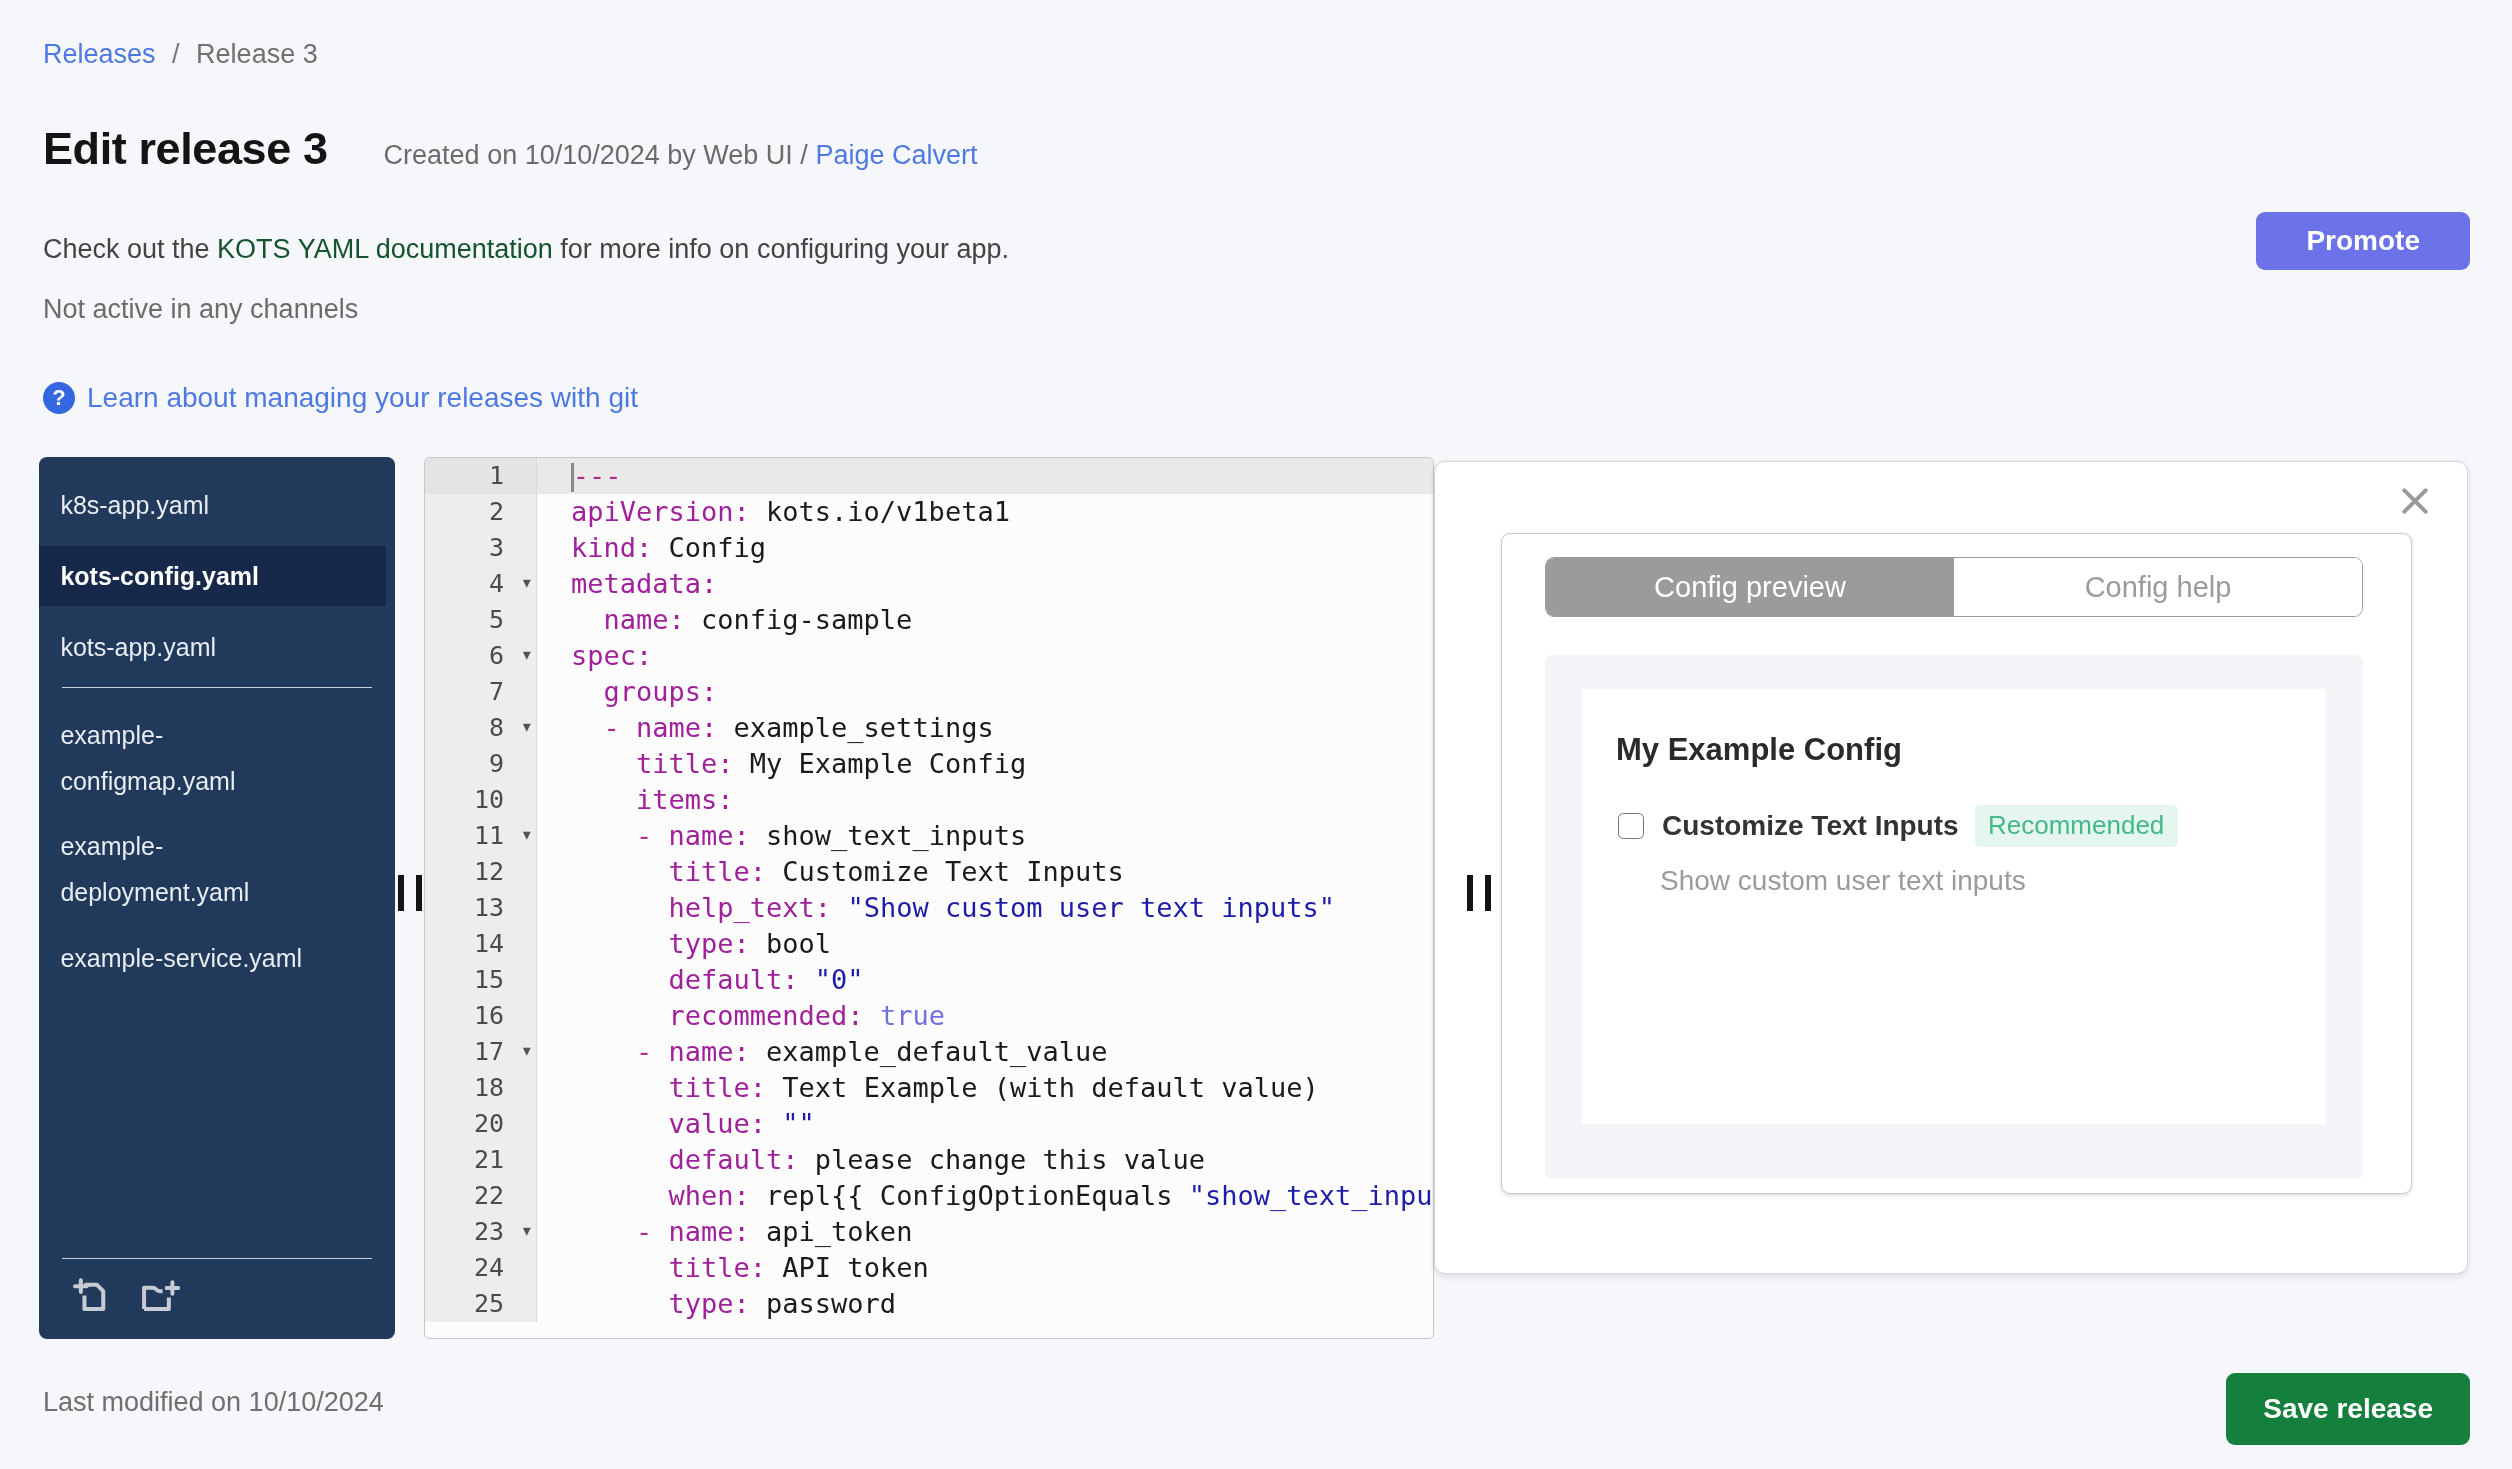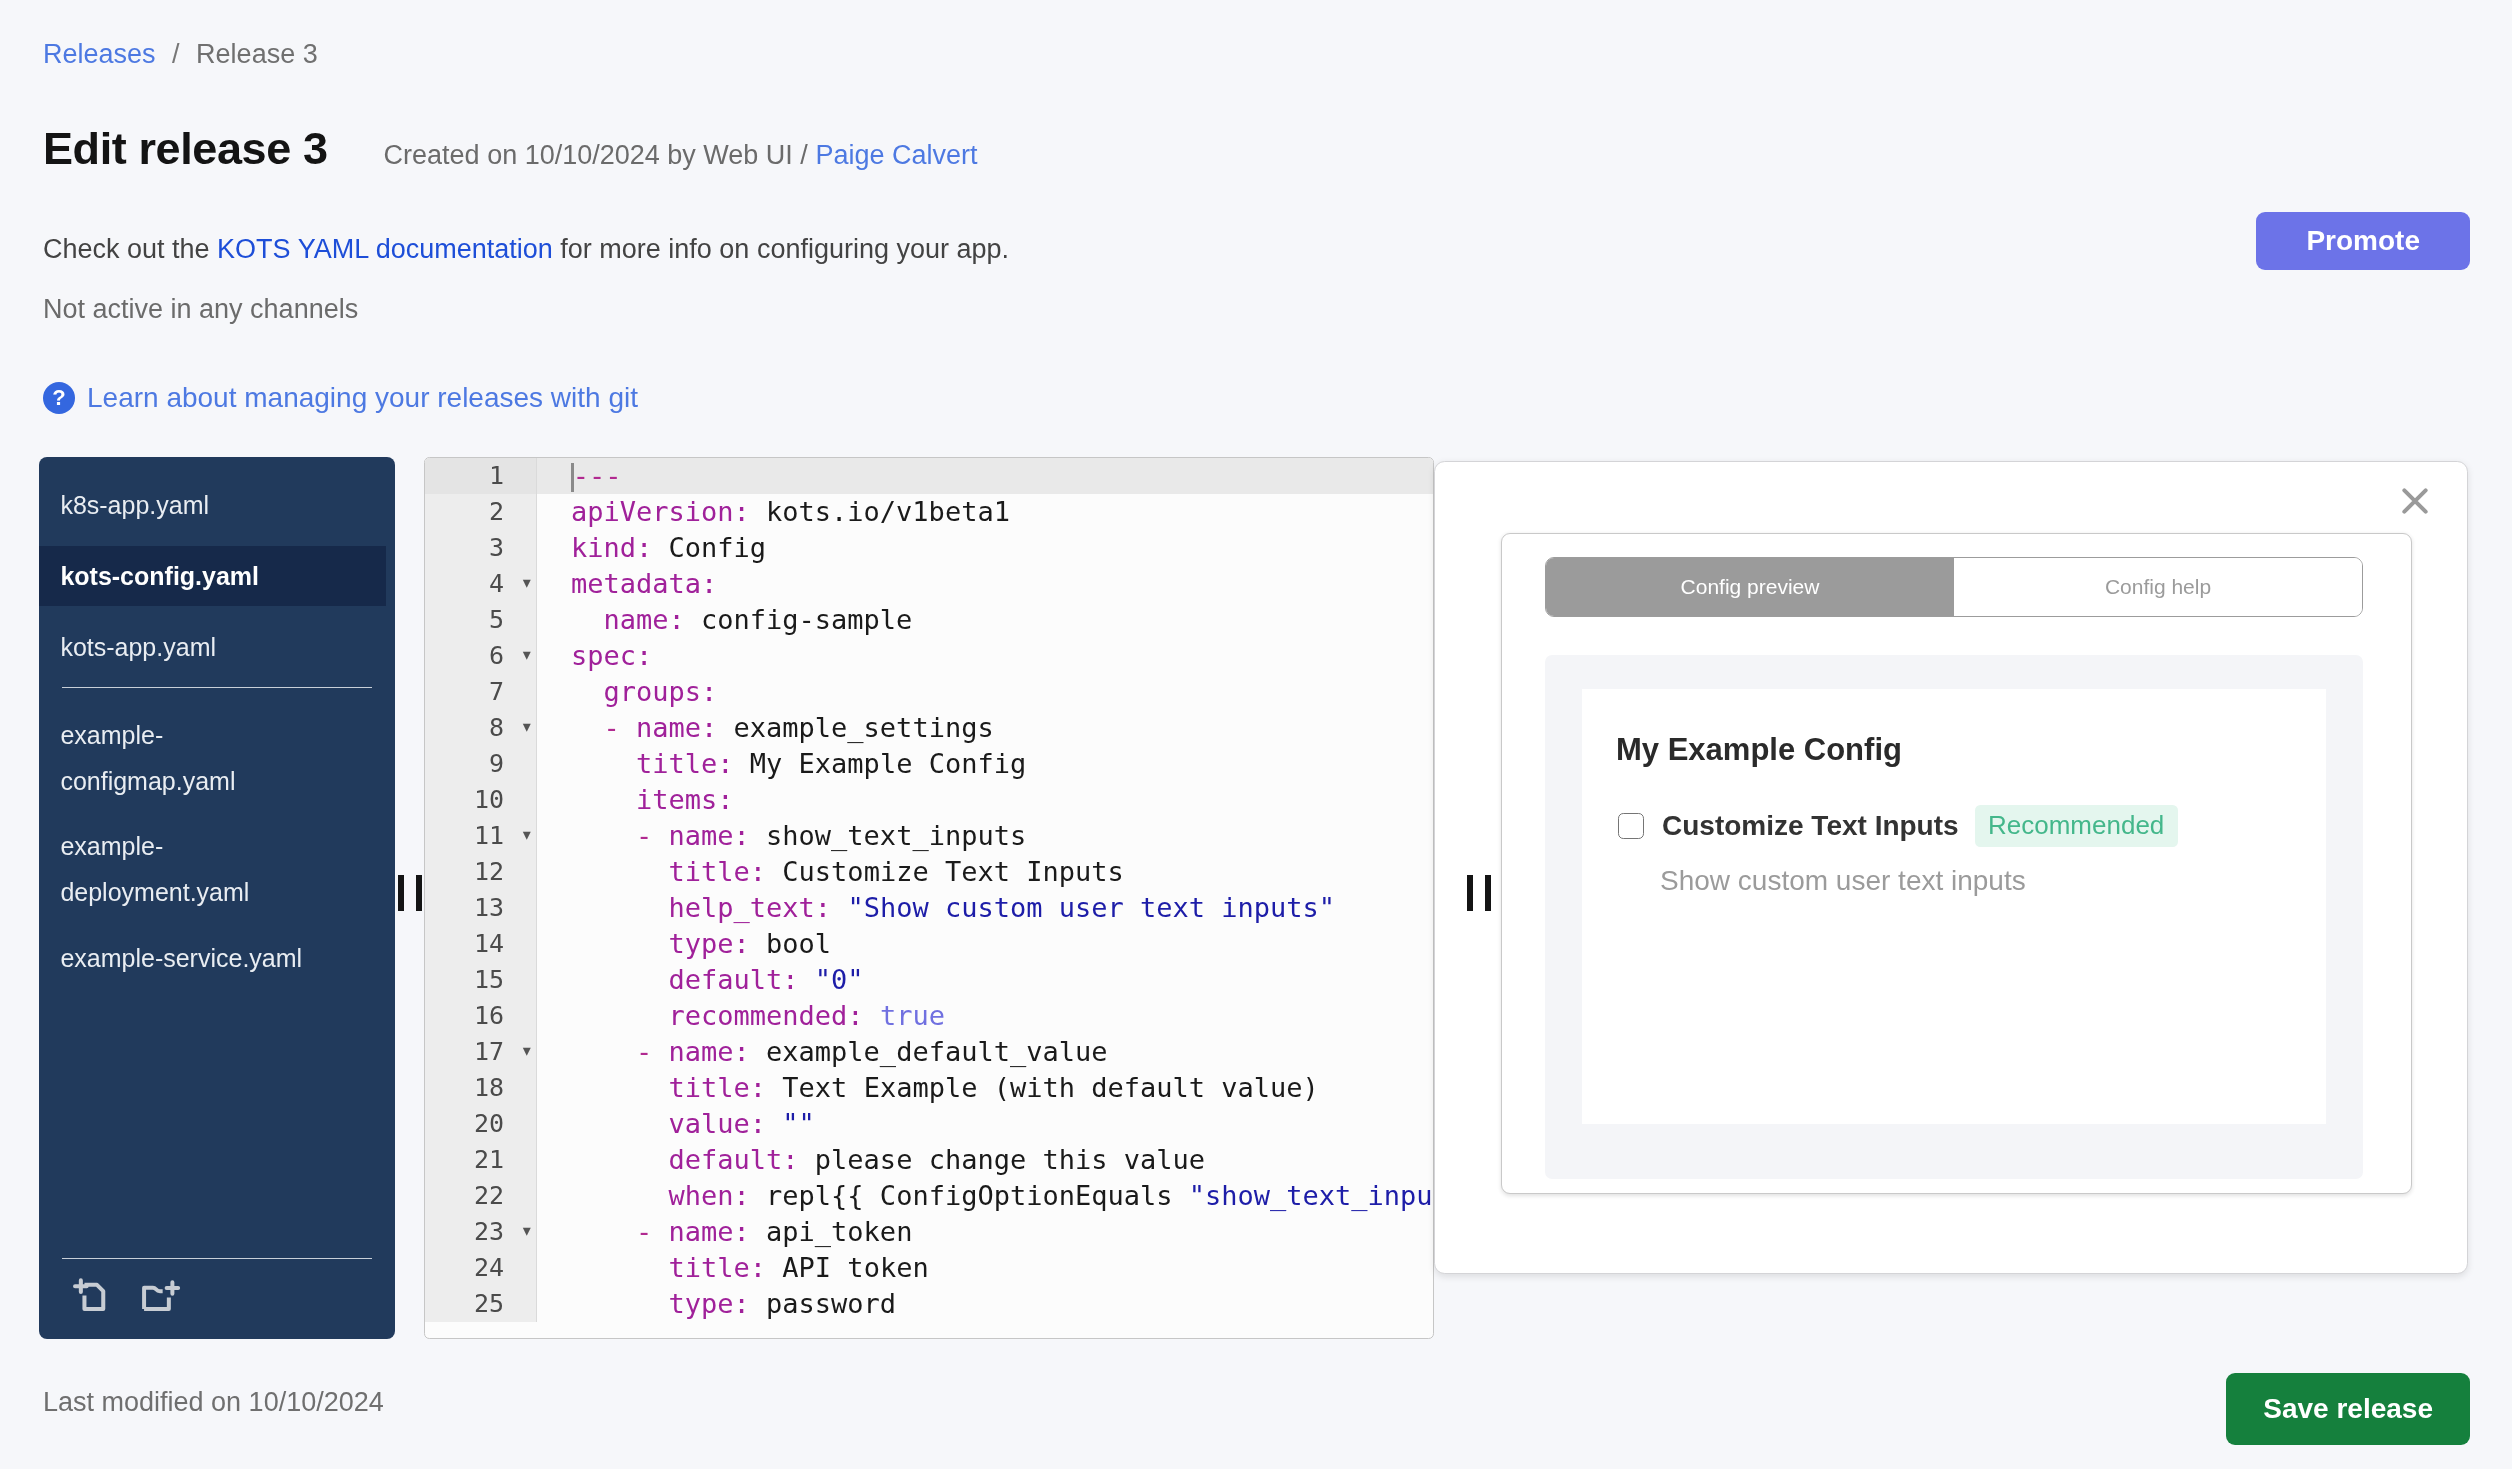--- a/index.html
+++ b/index.html
@@ -11,21 +11,21 @@
   .breadcrumb .bc-link{color:#4d79e2;cursor:pointer;}
   .breadcrumb .bc-sep{color:#777;margin:0 9px;}
   .breadcrumb .bc-current{color:#707070;}
 
   .title-row{position:absolute;left:43px;top:123px;display:flex;align-items:baseline;gap:22px;}
   .page-title{font-size:45px;font-weight:bold;color:#141414;margin:0;letter-spacing:-0.4px;}
   .created{font-size:27px;color:#6b6b6b;margin-left:34px;}
   .created .author{color:#4d79e2;cursor:pointer;}
 
   .doc-line{position:absolute;left:43px;top:234px;font-size:27px;color:#434343;}
-  .doc-line .doc-link{color:#1d4ed8;cursor:pointer;}
+  .doc-line .doc-link{color:#14532d;cursor:pointer;}
   .channel-status{position:absolute;left:43px;top:294px;font-size:27px;color:#6b6b6b;}
 
   .promote-btn{position:absolute;right:42px;top:212px;height:58px;padding:0 50px;
     background:#6c73e8;color:#fff;font-size:28px;font-weight:bold;border:none;border-radius:9px;
     display:flex;align-items:center;justify-content:center;cursor:pointer;}
 
   .git-line{position:absolute;left:43px;top:382px;display:flex;align-items:center;cursor:pointer;}
   .help-circle{width:32px;height:32px;border-radius:50%;background:#3467df;color:#fff;
     font-size:22px;font-weight:bold;display:flex;align-items:center;justify-content:center;flex:0 0 auto;}
   .git-link{font-size:28px;color:#4d79e2;margin-left:12px;}
@@ -65,21 +65,21 @@
   .tok-meta{color:#b12a90;}
 
   
   .preview-panel{position:absolute;left:1434px;top:461px;width:1034px;height:813px;background:#fff;
     border:0.9px solid #d4d4d7;border-radius:10.7px;box-shadow:0 2.7px 7.1px rgba(0,0,0,0.10);z-index:5;box-sizing:border-box;}
   .close-btn{position:absolute;top:23px;right:36px;background:none;border:none;padding:0;cursor:pointer;line-height:0;}
   .inner-card{position:absolute;left:66px;top:71px;width:911px;height:661px;background:#fff;
     border:0.9px solid #c9c9c9;border-radius:9px;box-shadow:0 1.8px 4.5px rgba(0,0,0,0.12);box-sizing:border-box;}
   .tabbar{position:absolute;left:43px;top:23px;width:818px;height:60px;display:flex;
     border:1.8px solid #9c9c9c;border-radius:9px;overflow:hidden;box-sizing:border-box;}
-  .tab{flex:1 1 50%;display:flex;align-items:center;justify-content:center;font-size:21px;cursor:pointer;}
+  .tab{flex:1 1 50%;display:flex;align-items:center;justify-content:center;font-size:29px;cursor:pointer;}
   .tab.active{background:#9b9b9b;color:#fff;}
   .tab.inactive{background:#fff;color:#9b9b9b;}
   .preview-body{position:absolute;left:43px;top:121px;width:818px;height:524px;background:#f4f5f8;border-radius:7.1px;}
   .config-card{position:absolute;left:37px;top:34px;width:744px;height:435px;background:#fff;}
   .config-title{margin:0;padding:43px 0 0 34px;font-size:31px;font-weight:bold;color:#2a2a2a;}
   .config-item{display:flex;align-items:center;margin:37px 0 0 36px;}
   .checkbox{width:24px;height:24px;border:1.8px solid #757575;border-radius:5.3px;background:#fff;flex:0 0 auto;cursor:pointer;}
   .item-label{font-size:28px;font-weight:bold;color:#333;margin-left:18px;}
   .badge{display:inline-block;margin-left:16px;background:#e4f6ee;color:#44b78b;font-size:26px;
     padding:4.5px 13.4px 6.2px 13.4px;border-radius:5.3px;}

